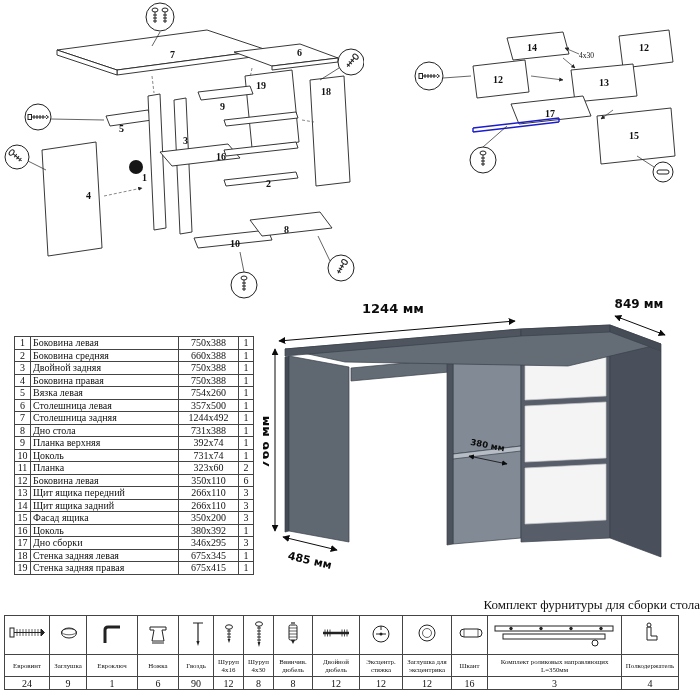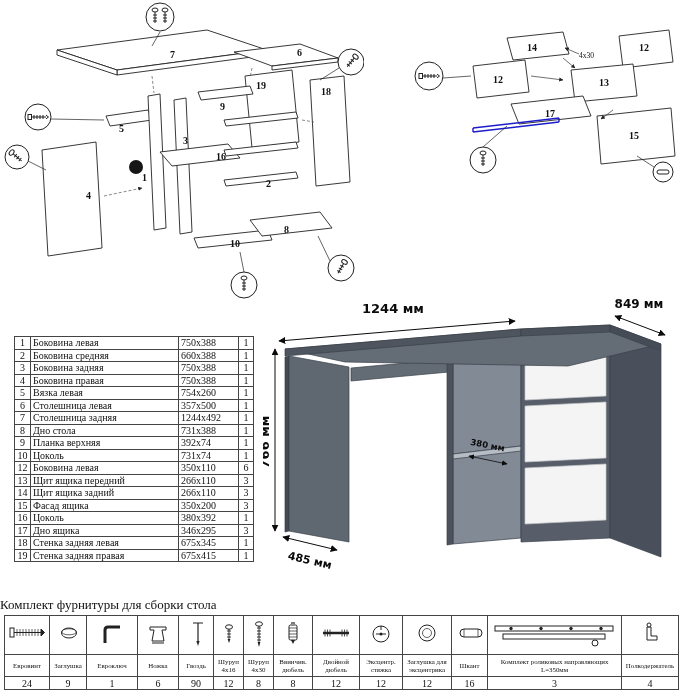--- a/index.html
+++ b/index.html
@@ -7,23 +7,23 @@
   body{width:700px;height:700px;background:#fff;position:relative;overflow:hidden;
        font-family:"Liberation Serif",serif;color:#111}
   .abs{position:absolute}
   #xleft{left:2px;top:0}
   #xright{left:413px;top:20px}
   #desk{left:263px;top:292px}
   #parts{left:14px;top:336px;border-collapse:collapse}
   #parts td{border:1px solid #444;font-size:10px;line-height:11px;padding:0 2px;height:12.5px;white-space:nowrap}
   #parts .c1{width:16px;text-align:center;padding:0}
   #parts .c2{width:148px}
-  #parts .c3{width:60px;text-align:left}
+  #parts .c3{width:60px;text-align:center}
   #parts .c4{width:15px;text-align:center;padding:0}
-  #hwtitle{left:0;top:597px;width:700px;text-align:left;font-size:13px}
+  #hwtitle{left:0;top:597px;width:700px;text-align:right;font-size:13px}
   #hw{left:4px;top:615px;width:648px;border-collapse:collapse;table-layout:fixed}
   #hw td{border:1px solid #444;text-align:center;vertical-align:middle;padding:0;overflow:hidden}
   #hw .ic{height:38px}
   #hw .nm{font-size:6.9px;line-height:7.6px;height:22px;padding:0 1px}
   #hw .qt{font-size:10px;height:13px}
   svg text{font-family:"Liberation Serif",serif}
   .lbl{font-size:10px;font-weight:bold;fill:#111}
   .lbls{font-size:7.5px;fill:#111}
   .dim{font-family:"DejaVu Sans",sans-serif;font-weight:bold;fill:#0b0b0b}
 </style>
@@ -196,21 +196,21 @@
         <td class="c4">1</td>
       </tr>
   <tr>
         <td class="c1">2</td>
         <td class="c2">Боковина средняя</td>
         <td class="c3">660x388</td>
         <td class="c4">1</td>
       </tr>
   <tr>
         <td class="c1">3</td>
-        <td class="c2">Боковина задняя</td>
+        <td class="c2">Двойной задняя</td>
         <td class="c3">750x388</td>
         <td class="c4">1</td>
       </tr>
   <tr>
         <td class="c1">4</td>
         <td class="c2">Боковина правая</td>
         <td class="c3">750x388</td>
         <td class="c4">1</td>
       </tr>
   <tr>
@@ -241,20 +241,26 @@
         <td class="c1">9</td>
         <td class="c2">Планка верхняя</td>
         <td class="c3">392x74</td>
         <td class="c4">1</td>
       </tr>
   <tr>
         <td class="c1">10</td>
         <td class="c2">Цоколь</td>
         <td class="c3">731x74</td>
         <td class="c4">1</td>
+      </tr>
+  <tr>
+        <td class="c1">11</td>
+        <td class="c2">Планка</td>
+        <td class="c3">323x60</td>
+        <td class="c4">2</td>
       </tr>
   <tr>
         <td class="c1">12</td>
         <td class="c2">Боковина левая</td>
         <td class="c3">350x110</td>
         <td class="c4">6</td>
       </tr>
   <tr>
         <td class="c1">13</td>
         <td class="c2">Щит ящика передний</td>
@@ -274,21 +280,21 @@
         <td class="c4">3</td>
       </tr>
   <tr>
         <td class="c1">16</td>
         <td class="c2">Цоколь</td>
         <td class="c3">380x392</td>
         <td class="c4">1</td>
       </tr>
   <tr>
         <td class="c1">17</td>
-        <td class="c2">Дно ящика</td>
+        <td class="c2">Дно сборки</td>
         <td class="c3">346x295</td>
         <td class="c4">3</td>
       </tr>
   <tr>
         <td class="c1">18</td>
         <td class="c2">Стенка задняя левая</td>
         <td class="c3">675x345</td>
         <td class="c4">1</td>
       </tr>
   <tr>

